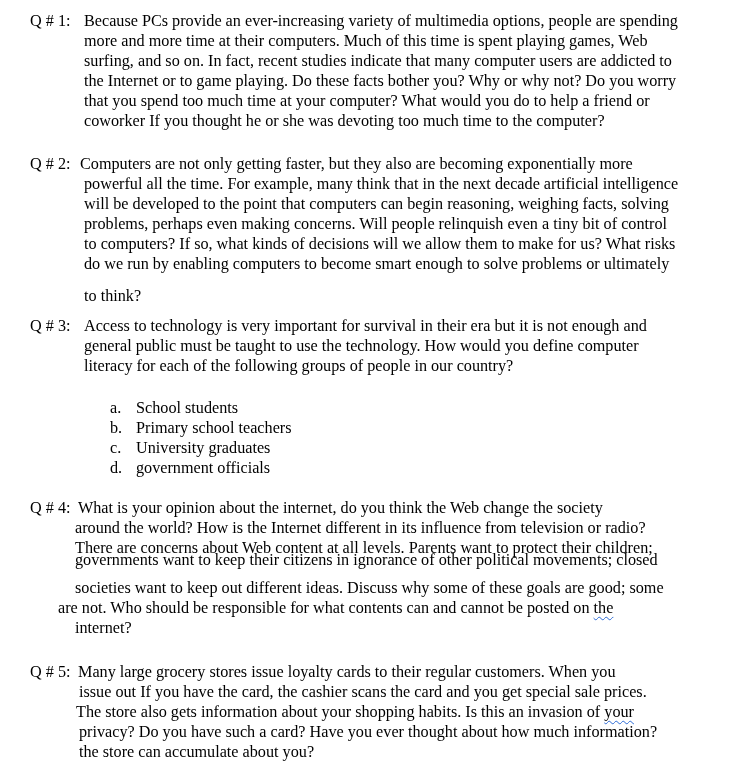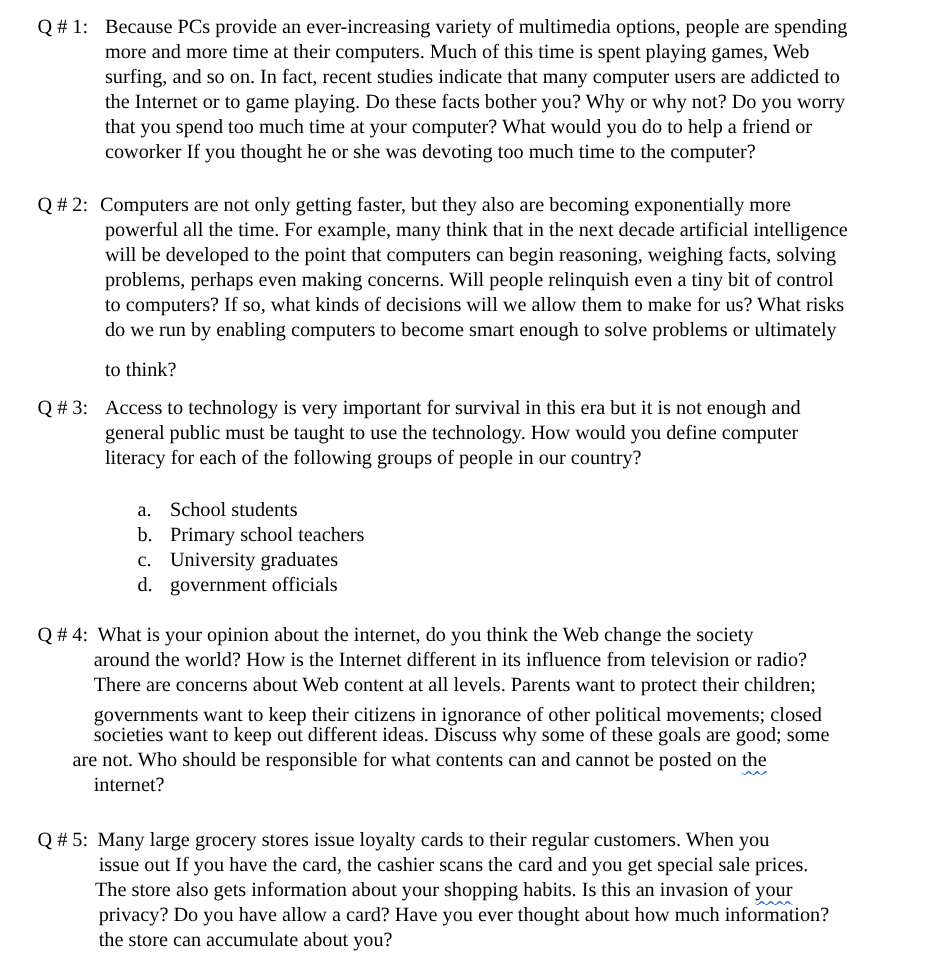--- a/index.html
+++ b/index.html
@@ -39,21 +39,21 @@
   <span class="line" style="left:54px;top:20px;">powerful all the time. For example, many think that in the next decade artificial intelligence</span>
   <span class="line" style="left:54px;top:40px;">will be developed to the point that computers can begin reasoning, weighing facts, solving</span>
   <span class="line" style="left:54px;top:60px;">problems, perhaps even making concerns. Will people relinquish even a tiny bit of control</span>
   <span class="line" style="left:54px;top:80px;">to computers? If so, what kinds of decisions will we allow them to make for us? What risks</span>
   <span class="line" style="left:54px;top:100px;">do we run by enabling computers to become smart enough to solve problems or ultimately</span>
   <span class="line" style="left:54px;top:120px;margin-top:12px;">to think?</span>
 </div>
 
 <div class="question" style="top:316px;">
   <span class="qlabel" style="left:0;top:0;">Q # 3:</span>
-  <span class="line" style="left:54px;top:0;">Access to technology is very important for survival in this era but it is not enough and</span>
+  <span class="line" style="left:54px;top:0;">Access to technology is very important for survival in their era but it is not enough and</span>
   <span class="line" style="left:54px;top:20px;">general public must be taught to use the technology. How would you define computer</span>
   <span class="line" style="left:54px;top:40px;">literacy for each of the following groups of people in our country?</span>
 
   <div>
     <div class="list-item" style="left:80px;top:82px;">
       <span class="list-marker">a.</span><span>School students</span>
     </div>
     <div class="list-item" style="left:80px;top:102px;">
       <span class="list-marker">b.</span><span>Primary school teachers</span>
     </div>
@@ -64,30 +64,30 @@
       <span class="list-marker">d.</span><span>government officials</span>
     </div>
   </div>
 </div>
 
 <div class="question" style="top:498px;">
   <span class="qlabel" style="left:0;top:0;">Q # 4:</span>
   <span class="line" style="left:48px;top:0;">What is your opinion about the internet, do you think the Web change the society</span>
   <span class="line" style="left:45px;top:20px;text-align:right;">around the world? How is the Internet different in its influence from television or radio?</span>
   <span class="line" style="left:45px;top:40px;">There are concerns about Web content at all levels. Parents want to protect their children;</span>
-  <span class="line" style="left:45px;top:64px;text-align:center;">governments want to keep their citizens in ignorance of other political movements; closed</span>
+  <span class="line" style="left:45px;top:52px;text-align:center;">governments want to keep their citizens in ignorance of other political movements; closed</span>
   <span class="line" style="left:45px;top:80px;">societies want to keep out different ideas. Discuss why some of these goals are good; some</span>
   <span class="line" style="left:28px;top:100px;">
     <span>are not. Who should be responsible for what contents can and cannot be posted on </span><span class="squiggle">the</span>
   </span>
   <span class="line" style="left:45px;top:120px;">internet?</span>
 </div>
 
 <div class="question" style="top:662px;">
   <span class="qlabel" style="left:0;top:0;">Q # 5:</span>
   <span class="line" style="left:48px;top:0;">Many large grocery stores issue loyalty cards to their regular customers. When you</span>
   <span class="line" style="left:49px;top:20px;">issue out If you have the card, the cashier scans the card and you get special sale prices.</span>
   <span class="line" style="left:46px;top:40px;">
     <span>The store also gets information about your shopping habits.  Is this an invasion of </span><span class="squiggle">your</span>
   </span>
-  <span class="line" style="left:49px;top:60px;">privacy?  Do you have allow a card?  Have you ever thought about how much information?</span>
+  <span class="line" style="left:49px;top:60px;">privacy?  Do you have such a card?  Have you ever thought about how much information?</span>
   <span class="line" style="left:49px;top:80px;">the store can accumulate about you?</span>
 </div>
 
 </body></html>

